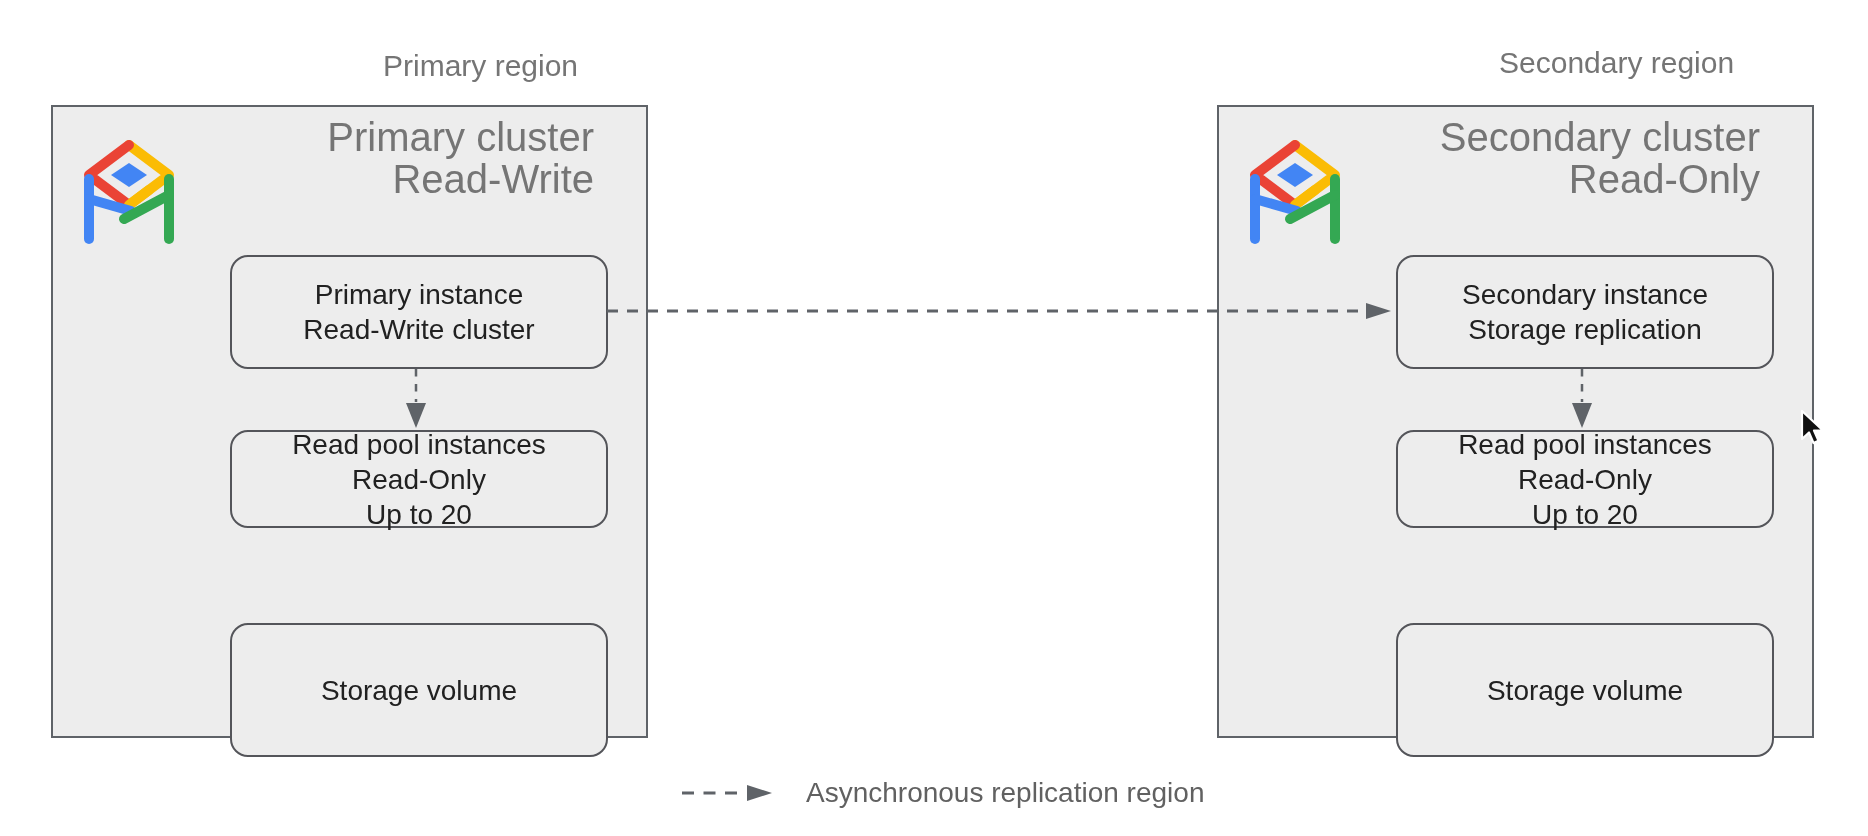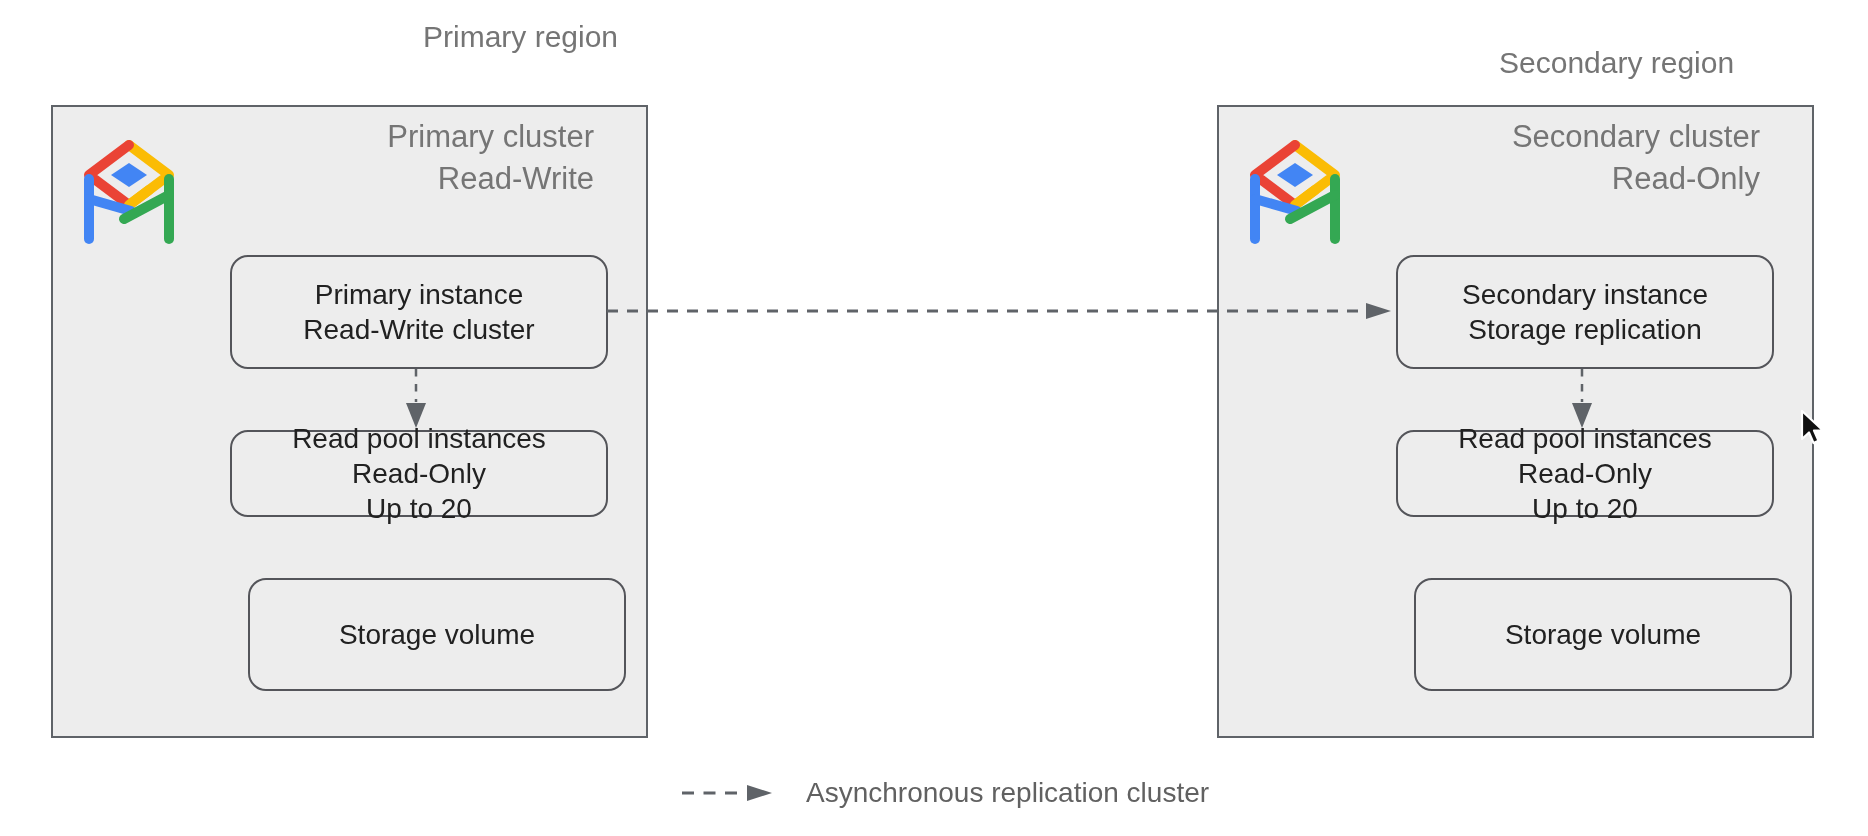--- a/index.html
+++ b/index.html
@@ -12,42 +12,42 @@
     --arrow:#5f6368;
   }
   html,body{margin:0;padding:0;background:#fff;}
   .canvas{
     position:relative;width:1868px;height:836px;background:#ffffff;overflow:hidden;
     font-family:"Liberation Sans", sans-serif;
   }
   .region-label{
     position:absolute;font-size:30px;color:var(--muted-text);white-space:nowrap;
   }
-  .region-label.primary{left:383px;top:20px;margin-left:40px;}
+  .region-label.primary{left:383px;top:49px;}
   .region-label.secondary{left:1499px;top:46px;text-align:center;}
   .panel{
     position:absolute;top:105px;width:597px;height:633px;box-sizing:border-box;
     background:var(--panel-fill);border:2px solid var(--panel-border);
   }
   .panel.primary{left:51px;}
   .panel.secondary{left:1217px;}
   .cluster-title{
     position:absolute;top:9px;right:52px;text-align:right;
-    font-size:31px;line-height:42px;color:var(--muted-text);white-space:nowrap;
+    font-size:40px;line-height:42px;color:var(--muted-text);white-space:nowrap;
   }
   .logo{position:absolute;left:28px;top:30px;}
   .node{
     position:absolute;left:177px;width:378px;box-sizing:border-box;
     background:var(--panel-fill);border:2.5px solid var(--node-border);border-radius:18px;
     display:flex;flex-direction:column;align-items:center;justify-content:center;
     font-size:28px;line-height:35px;color:var(--node-text);text-align:center;
   }
   .node.n1{top:148px;height:114px;}
-  .node.n2{top:323px;height:87px;}
-  .node.n3{top:471px;height:113px;margin-left:18px;}
+  .node.n2{top:323px;height:98px;}
+  .node.n3{top:516px;height:134px;}
   .overlay{position:absolute;left:0;top:0;pointer-events:none;}
   .arrow-line{stroke:var(--arrow);fill:none;}
   .arrow-head{fill:var(--arrow);stroke:none;}
   .legend-label{
     position:absolute;left:806px;top:777px;font-size:28px;
     color:var(--legend-text);white-space:nowrap;
   }
   .cursor{position:absolute;left:1800px;top:409px;}
   .logo path{fill:none;stroke-linecap:round;stroke-linejoin:round;}
 </style>
@@ -129,19 +129,19 @@
     <g>
       <line class="arrow-line" x1="1582" y1="369" x2="1582" y2="402" stroke-width="2.5" stroke-dasharray="7.5 7.5"></line>
       <polygon class="arrow-head" points="1582,428 1572,403 1592,403"></polygon>
     </g>
     <g>
       <line class="arrow-line" x1="682" y1="793" x2="744" y2="793" stroke-width="3" stroke-dasharray="12 9.5"></line>
       <polygon class="arrow-head" points="772,793 747,785 747,801"></polygon>
     </g>
   </svg>
 
-  <div class="legend-label">Asynchronous replication cluster</div>
+  <div class="legend-label">Asynchronous replication region</div>
 
   <svg class="cursor" width="26" height="38" viewBox="0 0 26 38">
     <path d="M2,2 L2,30 L9,23.5 L13.5,34 L18.5,31.8 L14,21.5 L23,21.5 Z" fill="#111111" stroke="#ffffff" stroke-width="2.2" stroke-linejoin="round"></path>
   </svg>
 
 </div>
 
 </body></html>

